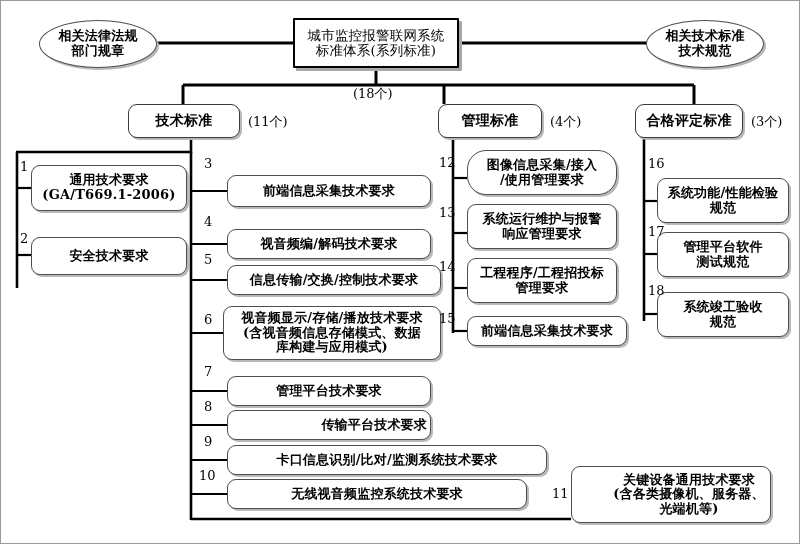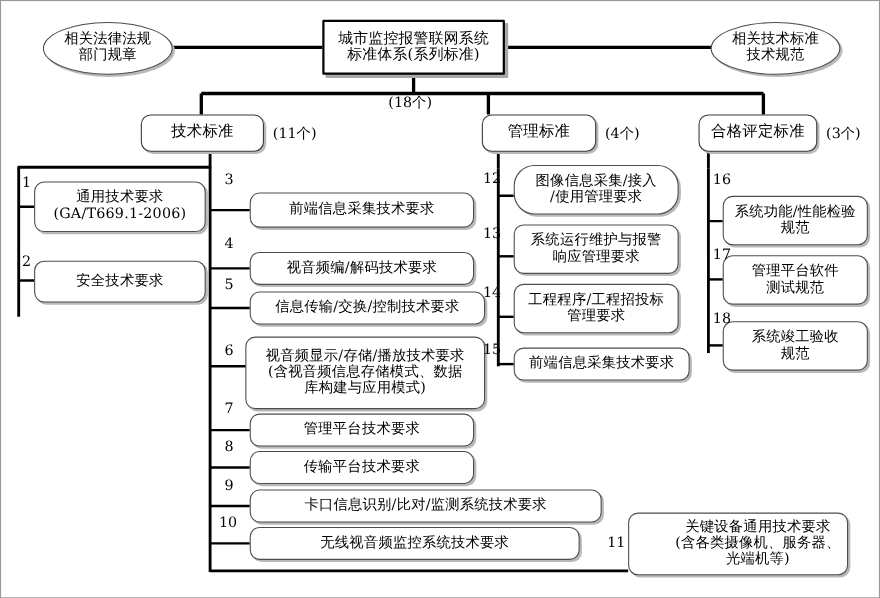--- a/index.html
+++ b/index.html
@@ -31,21 +31,21 @@
     line-height:1.12;
     letter-spacing:.2px;
     z-index:3;
   }
   .node .txt{display:block;padding:0 3px;}
   .rounded{border-radius:9px;}
   .rect{border-radius:1px;}
   .ellipse{border-radius:50%;}
 
   
-  .shadow{box-shadow:2px 2px 0 0 #b9b9b9;}
+  .shadow{box-shadow:2px 2px 0 0 #b9b9b9;font-weight:bold;}
   .shadow-strong{box-shadow:3px 3px 0 0 #a8a8a8;}
 
   .root{
     border-width:2px;border-color:#000;
   }
   .lvl1{border-width:1.6px;border-color:#3a3a3a;}
 
   
   .numlbl{
     position:absolute;
@@ -180,35 +180,35 @@
   <div class="node rounded shadow" style="left:226px;top:228px;width:204px;height:30px;font-size:13px;">
     <span class="txt">视音频编/解码技术要求</span>
   </div>
 
   <div class="numlbl" style="left:203px;top:252px;">5</div>
   <div class="node rounded shadow" style="left:226px;top:264px;width:214px;height:30px;font-size:13px;">
     <span class="txt">信息传输/交换/控制技术要求</span>
   </div>
 
   <div class="numlbl" style="left:203px;top:312px;">6</div>
-  <div class="node rounded shadow" style="left:222px;top:305px;width:218px;height:66px;font-size:13px;">
+  <div class="node rounded shadow" style="left:222px;top:305px;width:218px;height:54px;font-size:13px;">
     <span class="txt">
       <span>视音频显示/存储/播放技术要求</span><br>
       <span>(含视音频信息存储模式、数据</span><br>
       <span>库构建与应用模式)</span>
     </span>
   </div>
 
   <div class="numlbl" style="left:203px;top:364px;">7</div>
   <div class="node rounded shadow" style="left:226px;top:375px;width:204px;height:30px;font-size:13px;">
     <span class="txt">管理平台技术要求</span>
   </div>
 
   <div class="numlbl" style="left:203px;top:399px;">8</div>
-  <div class="node rounded shadow" style="left:226px;top:409px;width:204px;height:30px;font-size:13px;">
+  <div class="node rounded shadow" style="left:226px;top:409px;width:204px;height:30px;font-size:13px;justify-content:flex-end;">
     <span class="txt">传输平台技术要求</span>
   </div>
 
   <div class="numlbl" style="left:203px;top:434px;">9</div>
   <div class="node rounded shadow" style="left:226px;top:444px;width:320px;height:30px;font-size:13px;">
     <span class="txt">卡口信息识别/比对/监测系统技术要求</span>
   </div>
 
   <div class="numlbl" style="left:198px;top:468px;">10</div>
   <div class="node rounded shadow" style="left:226px;top:478px;width:300px;height:30px;font-size:13px;">

